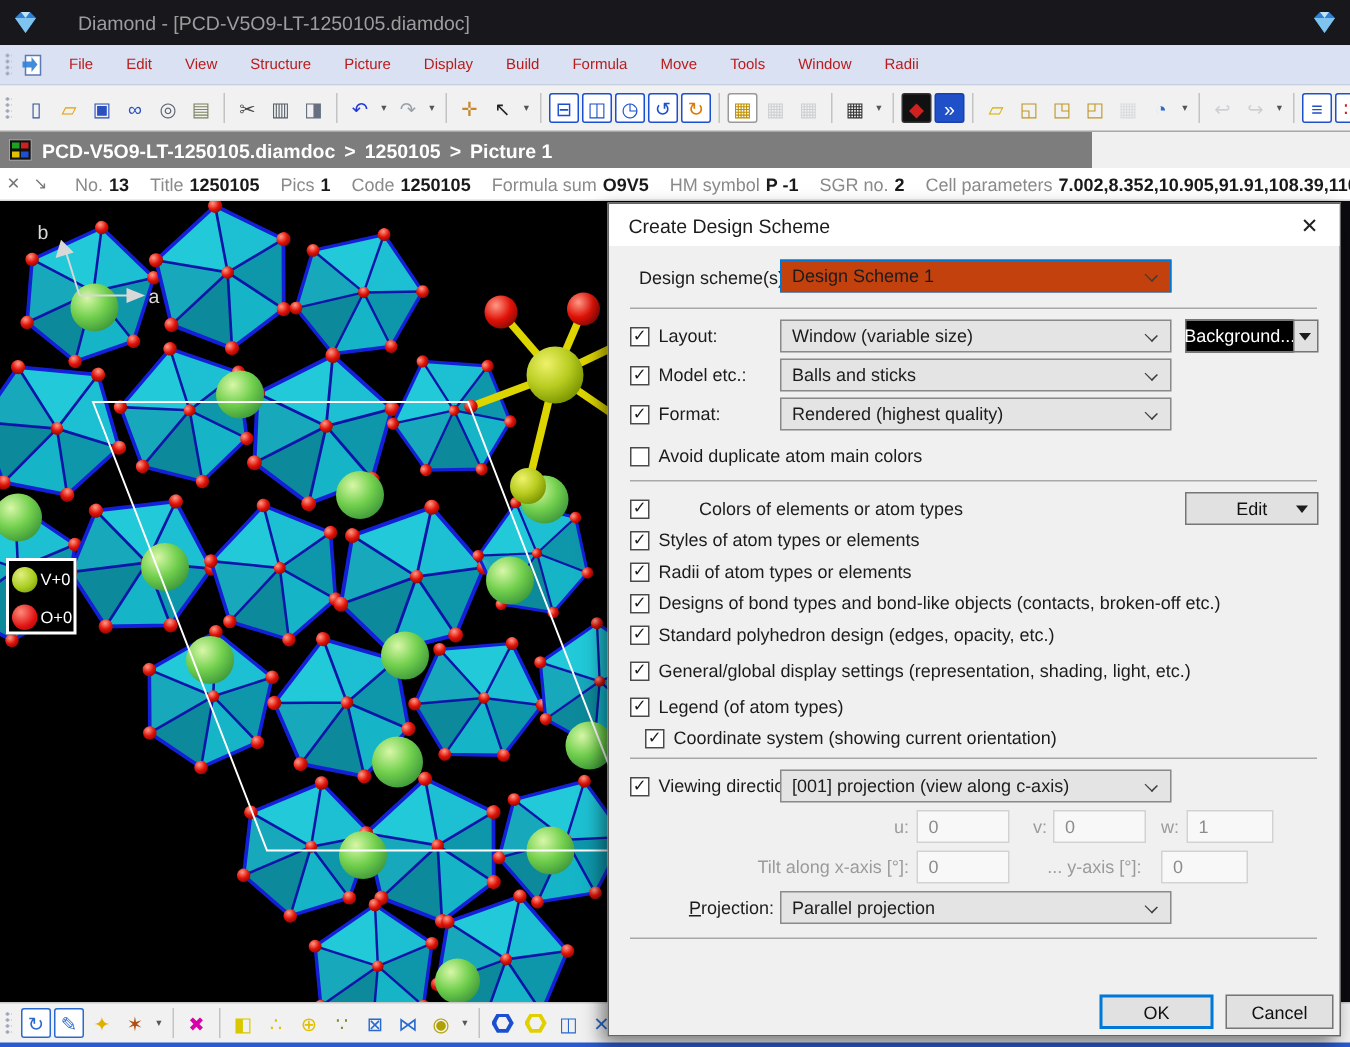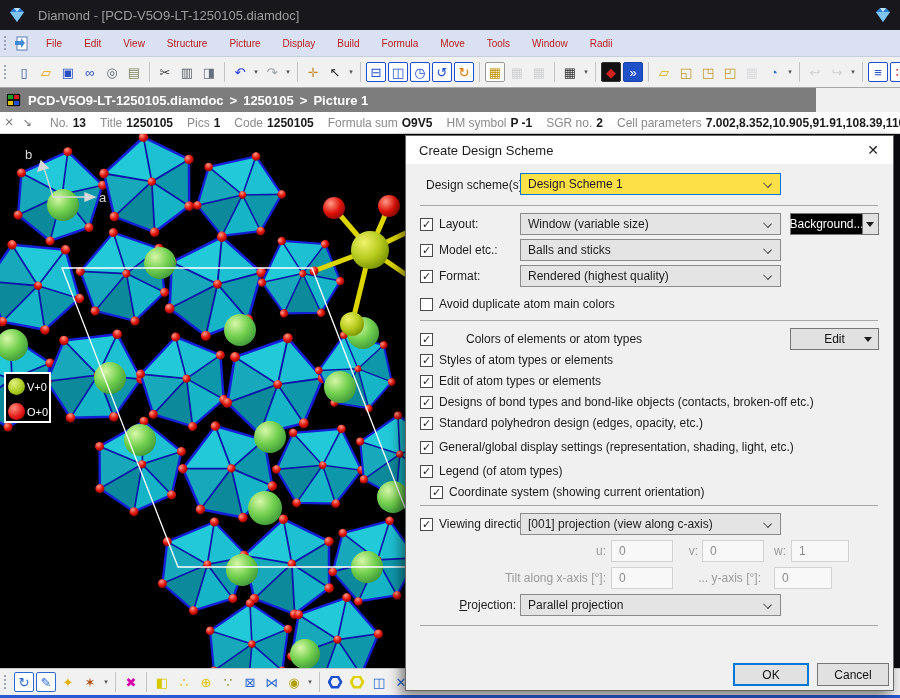--- a/index.html
+++ b/index.html
@@ -1,21 +1,21 @@
 <!DOCTYPE html>
 <html><head>
 <meta charset="utf-8">
 <style>
   html,body{margin:0;padding:0;background:#3a3a3a;}
   *{box-sizing:border-box;font-family:"Liberation Sans","DejaVu Sans",sans-serif;}
   #app{position:relative;width:900px;height:698px;overflow:hidden;background:#f0f0f0;user-select:none;}
 
   
   .titlebar{position:absolute;left:0;top:0;width:900px;height:30px;background:#18181c;display:flex;align-items:center;padding:0 8px;}
-  .titlebar .ttext{color:#9d9d9d;font-size:13px;margin-left:12px;flex:1;white-space:nowrap;overflow:hidden;}
+  .titlebar .ttext{color:#9d9d9d;font-size:13px;margin-left:26px;flex:1;white-space:nowrap;overflow:hidden;}
   .applogo{width:18px;height:16px;flex:none;}
 
   
   .menubar{position:absolute;left:0;top:30px;width:900px;height:27px;background:#d9e1f2;display:flex;align-items:center;border-bottom:1px solid #c6cfdf;}
   .grip{width:5px;height:16px;margin:0 5px 0 3px;background-image:radial-gradient(circle,#9aa4b8 1px,transparent 1.2px);background-size:4px 4px;flex:none;}
   .menuitem{padding:0 11px;font-size:10px;color:#b91c1c;height:100%;display:flex;align-items:center;cursor:default;}
   .menudoc{width:18px;height:17px;margin-right:4px;flex:none;}
 
   
   .toolbar{position:absolute;left:0;width:900px;background:#f1f1f1;display:flex;align-items:center;}
@@ -24,21 +24,21 @@
   .tstrip{display:flex;align-items:center;height:100%;}
   .tbtn{width:20px;height:20px;margin:0 1px;display:inline-flex;align-items:center;justify-content:center;font-size:13px;line-height:1;border-radius:2px;border:1px solid transparent;cursor:default;flex:none;}
   .tbtn.dis{opacity:.4;}
   .tsep{width:1px;height:20px;background:#c3c3c3;margin:0 4px;flex:none;}
   .ddar{width:10px;height:20px;display:inline-flex;align-items:center;justify-content:center;font-size:7px;color:#555;flex:none;}
   .ddar::after{content:"▾";}
   .hex{width:15px;height:13px;clip-path:polygon(25% 0,75% 0,100% 50%,75% 100%,25% 100%,0 50%);position:relative;display:inline-block;}
   .hex .in{position:absolute;left:3px;right:3px;top:2.5px;bottom:2.5px;clip-path:polygon(25% 0,75% 0,100% 50%,75% 100%,25% 100%,0 50%);background:#f1f1f1;}
 
   
-  .breadcrumb{position:absolute;left:0;top:88px;width:816px;height:24px;background:#7d7d7d;display:flex;align-items:center;padding-left:6px;color:#fff;font-size:13px;font-weight:bold;}
+  .breadcrumb{position:absolute;left:0;top:88px;width:728px;height:24px;background:#7d7d7d;display:flex;align-items:center;padding-left:6px;color:#fff;font-size:13px;font-weight:bold;}
   .breadcrumb .crumb{margin:0 3px;white-space:nowrap;}
   .breadcrumb .csep{margin:0 3px;}
   .bcicon{width:15px;height:14px;margin-right:4px;flex:none;}
 
   
   .infobar{position:absolute;left:0;top:112px;width:900px;height:22px;background:#ffffff;display:flex;align-items:center;font-size:12px;border-bottom:1px solid #d8d8d8;}
   .ibico{color:#777;width:18px;text-align:center;font-size:11px;cursor:default;flex:none;}
   .ibfield{margin-left:14px;white-space:nowrap;}
   .ibfield .lb{color:#8a8a8a;}
   .ibfield .vl{color:#1a1a1a;font-weight:bold;margin-left:4px;}
@@ -55,21 +55,21 @@
   .dlg{position:absolute;left:405px;top:135px;width:489px;height:556px;background:#f0f0f0;border:1px solid #666;box-shadow:-4px 5px 12px rgba(0,0,0,.5);font-size:12px;color:#1c1c1c;}
   .dtitle{position:absolute;left:0;top:0;width:100%;height:28px;background:#fff;display:flex;align-items:center;padding-left:13px;font-size:13px;}
   .dclose{position:absolute;right:0;top:0;width:40px;height:28px;display:flex;align-items:center;justify-content:center;font-size:14px;color:#222;cursor:default;}
   .drow{position:absolute;left:0;width:100%;height:22px;display:flex;align-items:center;}
   .dsep{position:absolute;left:14px;width:458px;height:1px;background:#a8a8a8;}
   .dlabel{font-size:12px;color:#1c1c1c;white-space:nowrap;}
   .glabel{color:#9b9b9b;}
   .cb{width:13px;height:13px;border:1px solid #4a4a4a;background:#fff;display:inline-flex;align-items:center;justify-content:center;margin-right:6px;flex:none;font-size:11px;color:#1b1b1b;line-height:1;}
   .cb.on::after{content:"✓";}
   .combo{position:absolute;left:114px;width:261px;height:22px;background:#e4e4e4;border:1px solid #8a8a8a;display:flex;align-items:center;padding:0 24px 0 7px;white-space:nowrap;overflow:hidden;cursor:default;}
-  .combo.focus{background:#fde047;border:1px solid #0078d7;}
+  .combo.focus{background:#c2410c;border:1px solid #0078d7;}
   .chev{position:absolute;right:9px;top:6px;width:7px;height:7px;border-right:1.4px solid #3c3c3c;border-bottom:1.4px solid #3c3c3c;transform:rotate(45deg) scale(1,.8);}
   .din{position:absolute;height:22px;background:#f8f8f8;border:1px solid #d2d2d2;color:#8c8c8c;display:flex;align-items:center;padding-left:7px;}
   .wbtn{position:absolute;height:22px;background:#e1e1e1;border:1px solid #767676;display:flex;align-items:center;justify-content:center;color:#111;cursor:default;}
   .barrow{position:absolute;right:6px;top:8px;width:0;height:0;border-left:4px solid transparent;border-right:4px solid transparent;border-top:5px solid #1c1c1c;}
   .ul-first::first-letter{text-decoration:underline;}
 
   .edgepatch{position:absolute;left:893px;top:134px;width:7px;height:534px;background:#0b0b10;}
 </style>
 </head>
 <body>
@@ -405,21 +405,21 @@
     <div class="wbtn" style="top:192px;left:384px;width:89px;">
       <span>Edit</span>
       <span class="barrow"></span>
     </div>
     <div class="drow" style="top:213px;">
       <span class="cb on" style="margin-left:14px;"></span>
       <span class="dlabel">Styles of atom types or elements</span>
     </div>
     <div class="drow" style="top:234px;">
       <span class="cb on" style="margin-left:14px;"></span>
-      <span class="dlabel">Edit of atom types or elements</span>
+      <span class="dlabel">Radii of atom types or elements</span>
     </div>
     <div class="drow" style="top:255px;">
       <span class="cb on" style="margin-left:14px;"></span>
       <span class="dlabel">Designs of bond types and bond-like objects (contacts, broken-off etc.)</span>
     </div>
     <div class="drow" style="top:276px;">
       <span class="cb on" style="margin-left:14px;"></span>
       <span class="dlabel">Standard polyhedron design (edges, opacity, etc.)</span>
     </div>
     <div class="drow" style="top:300px;">

